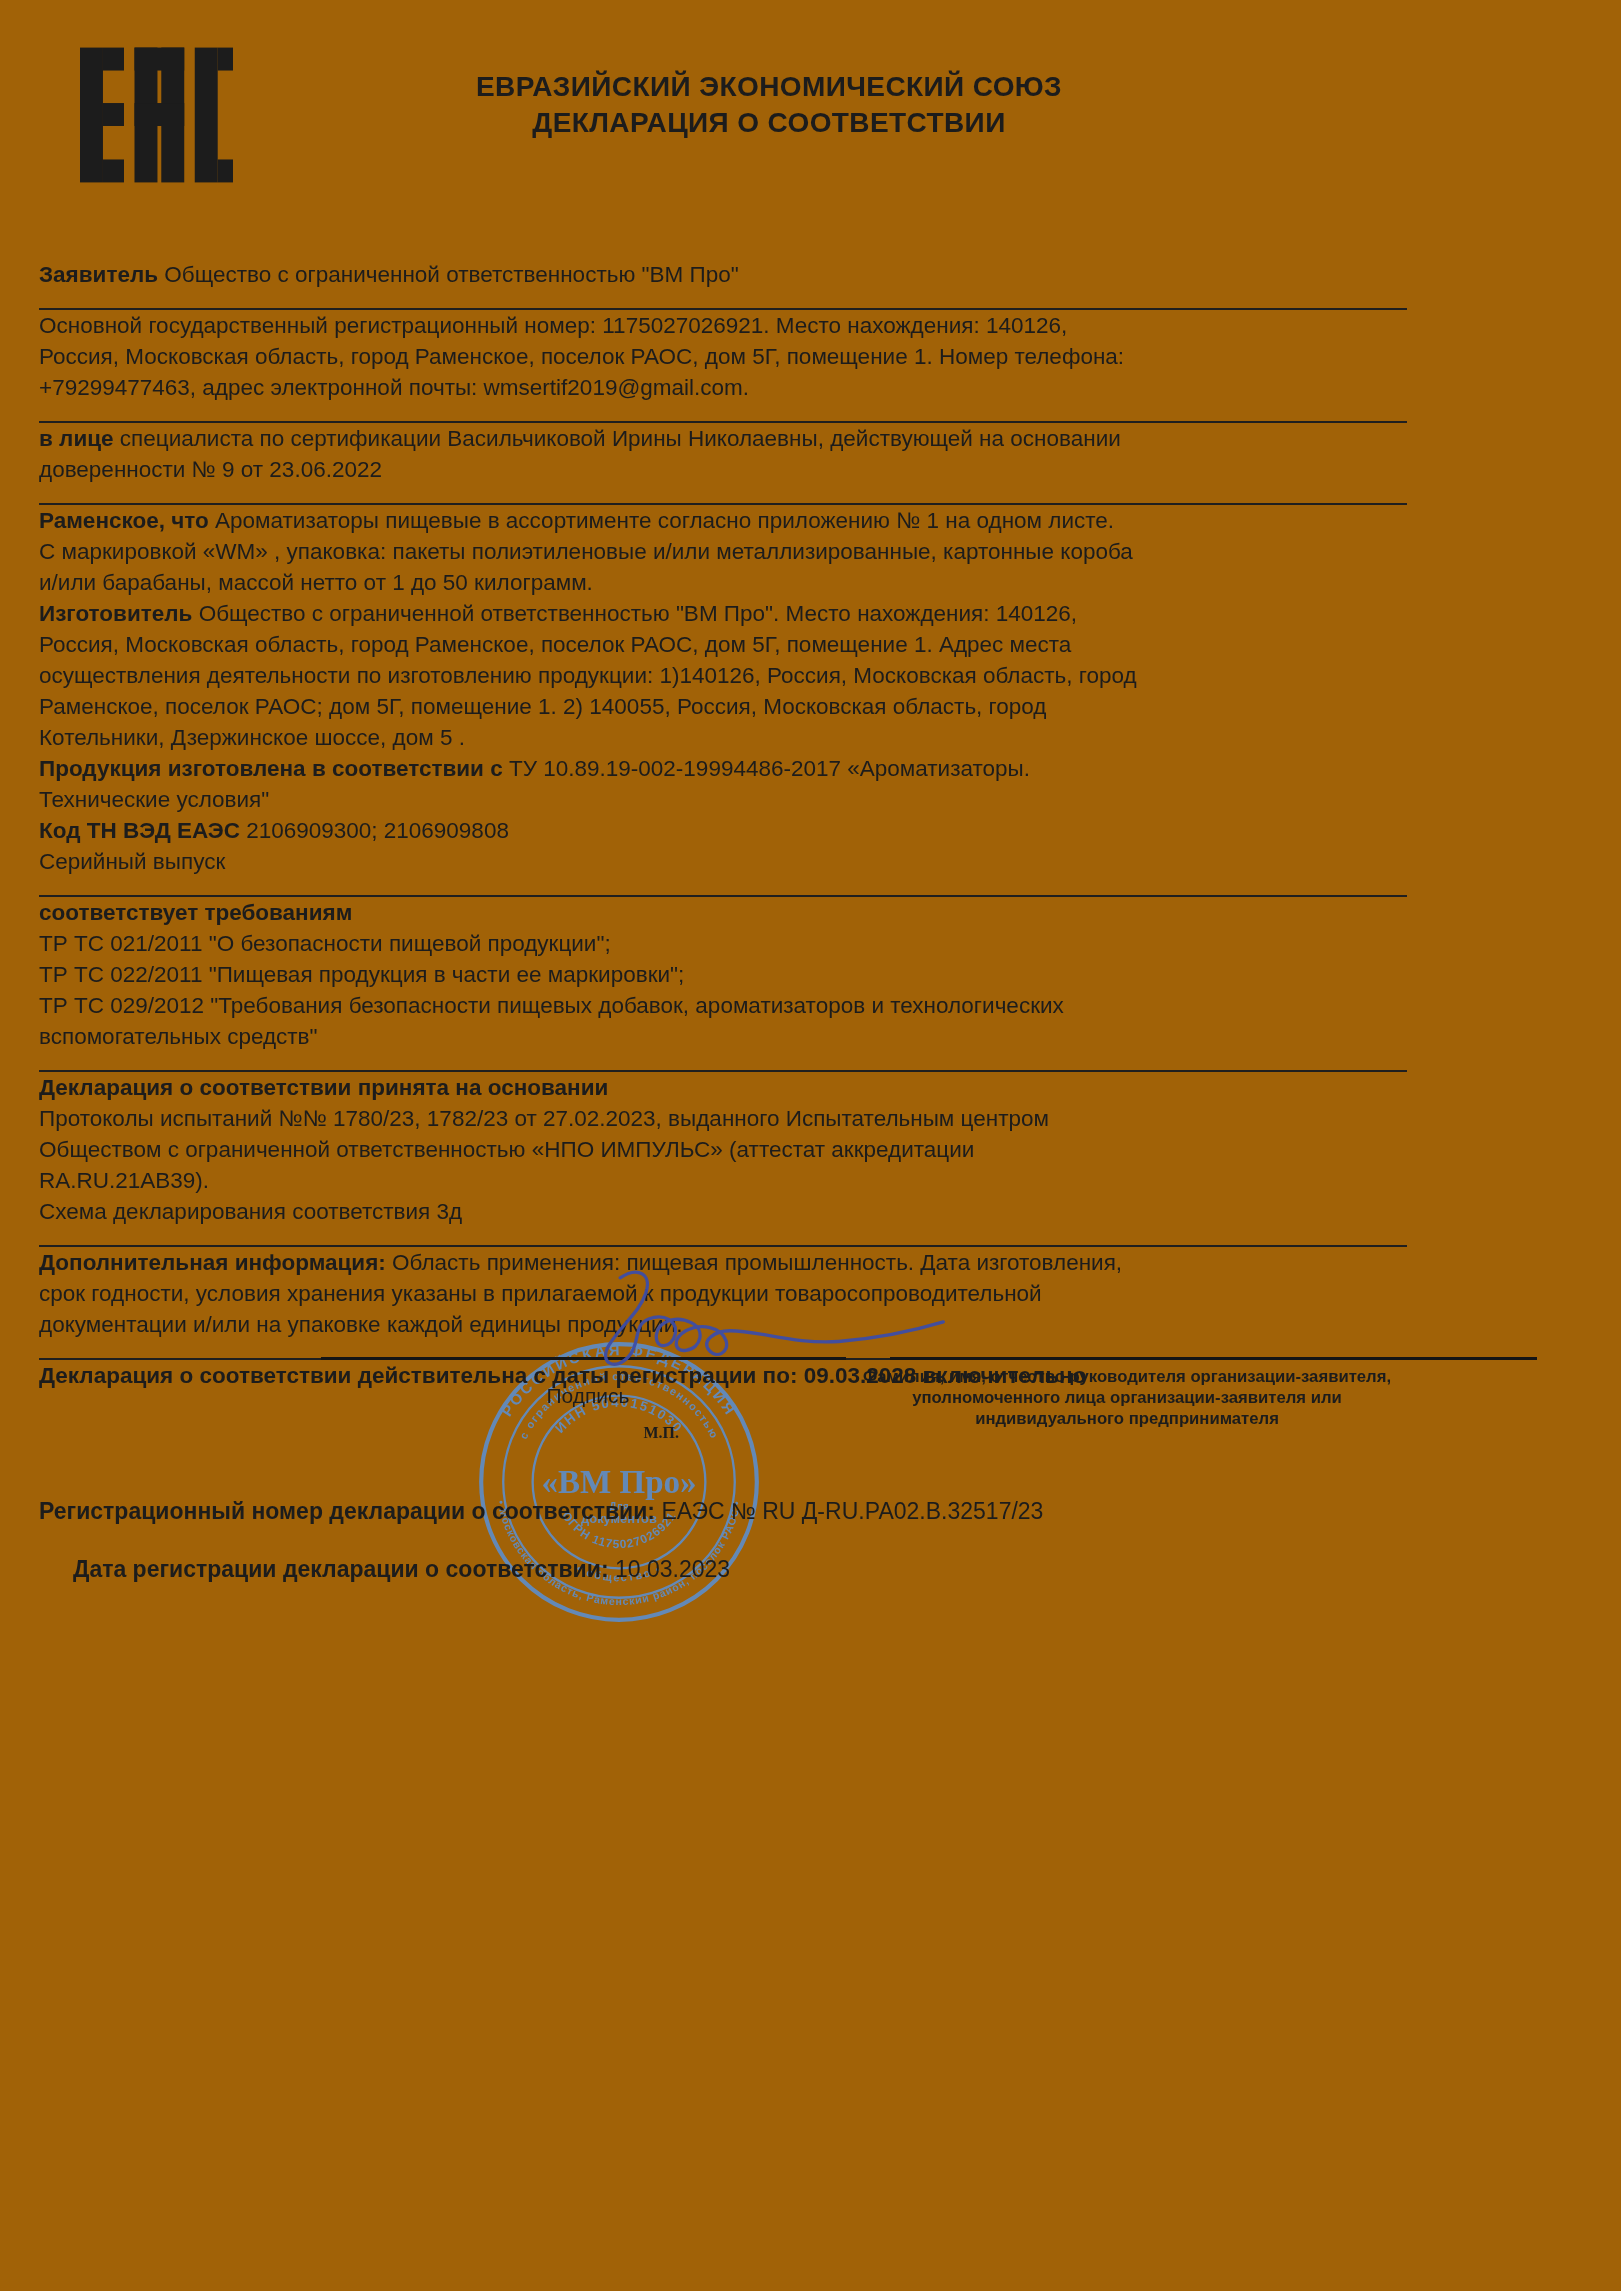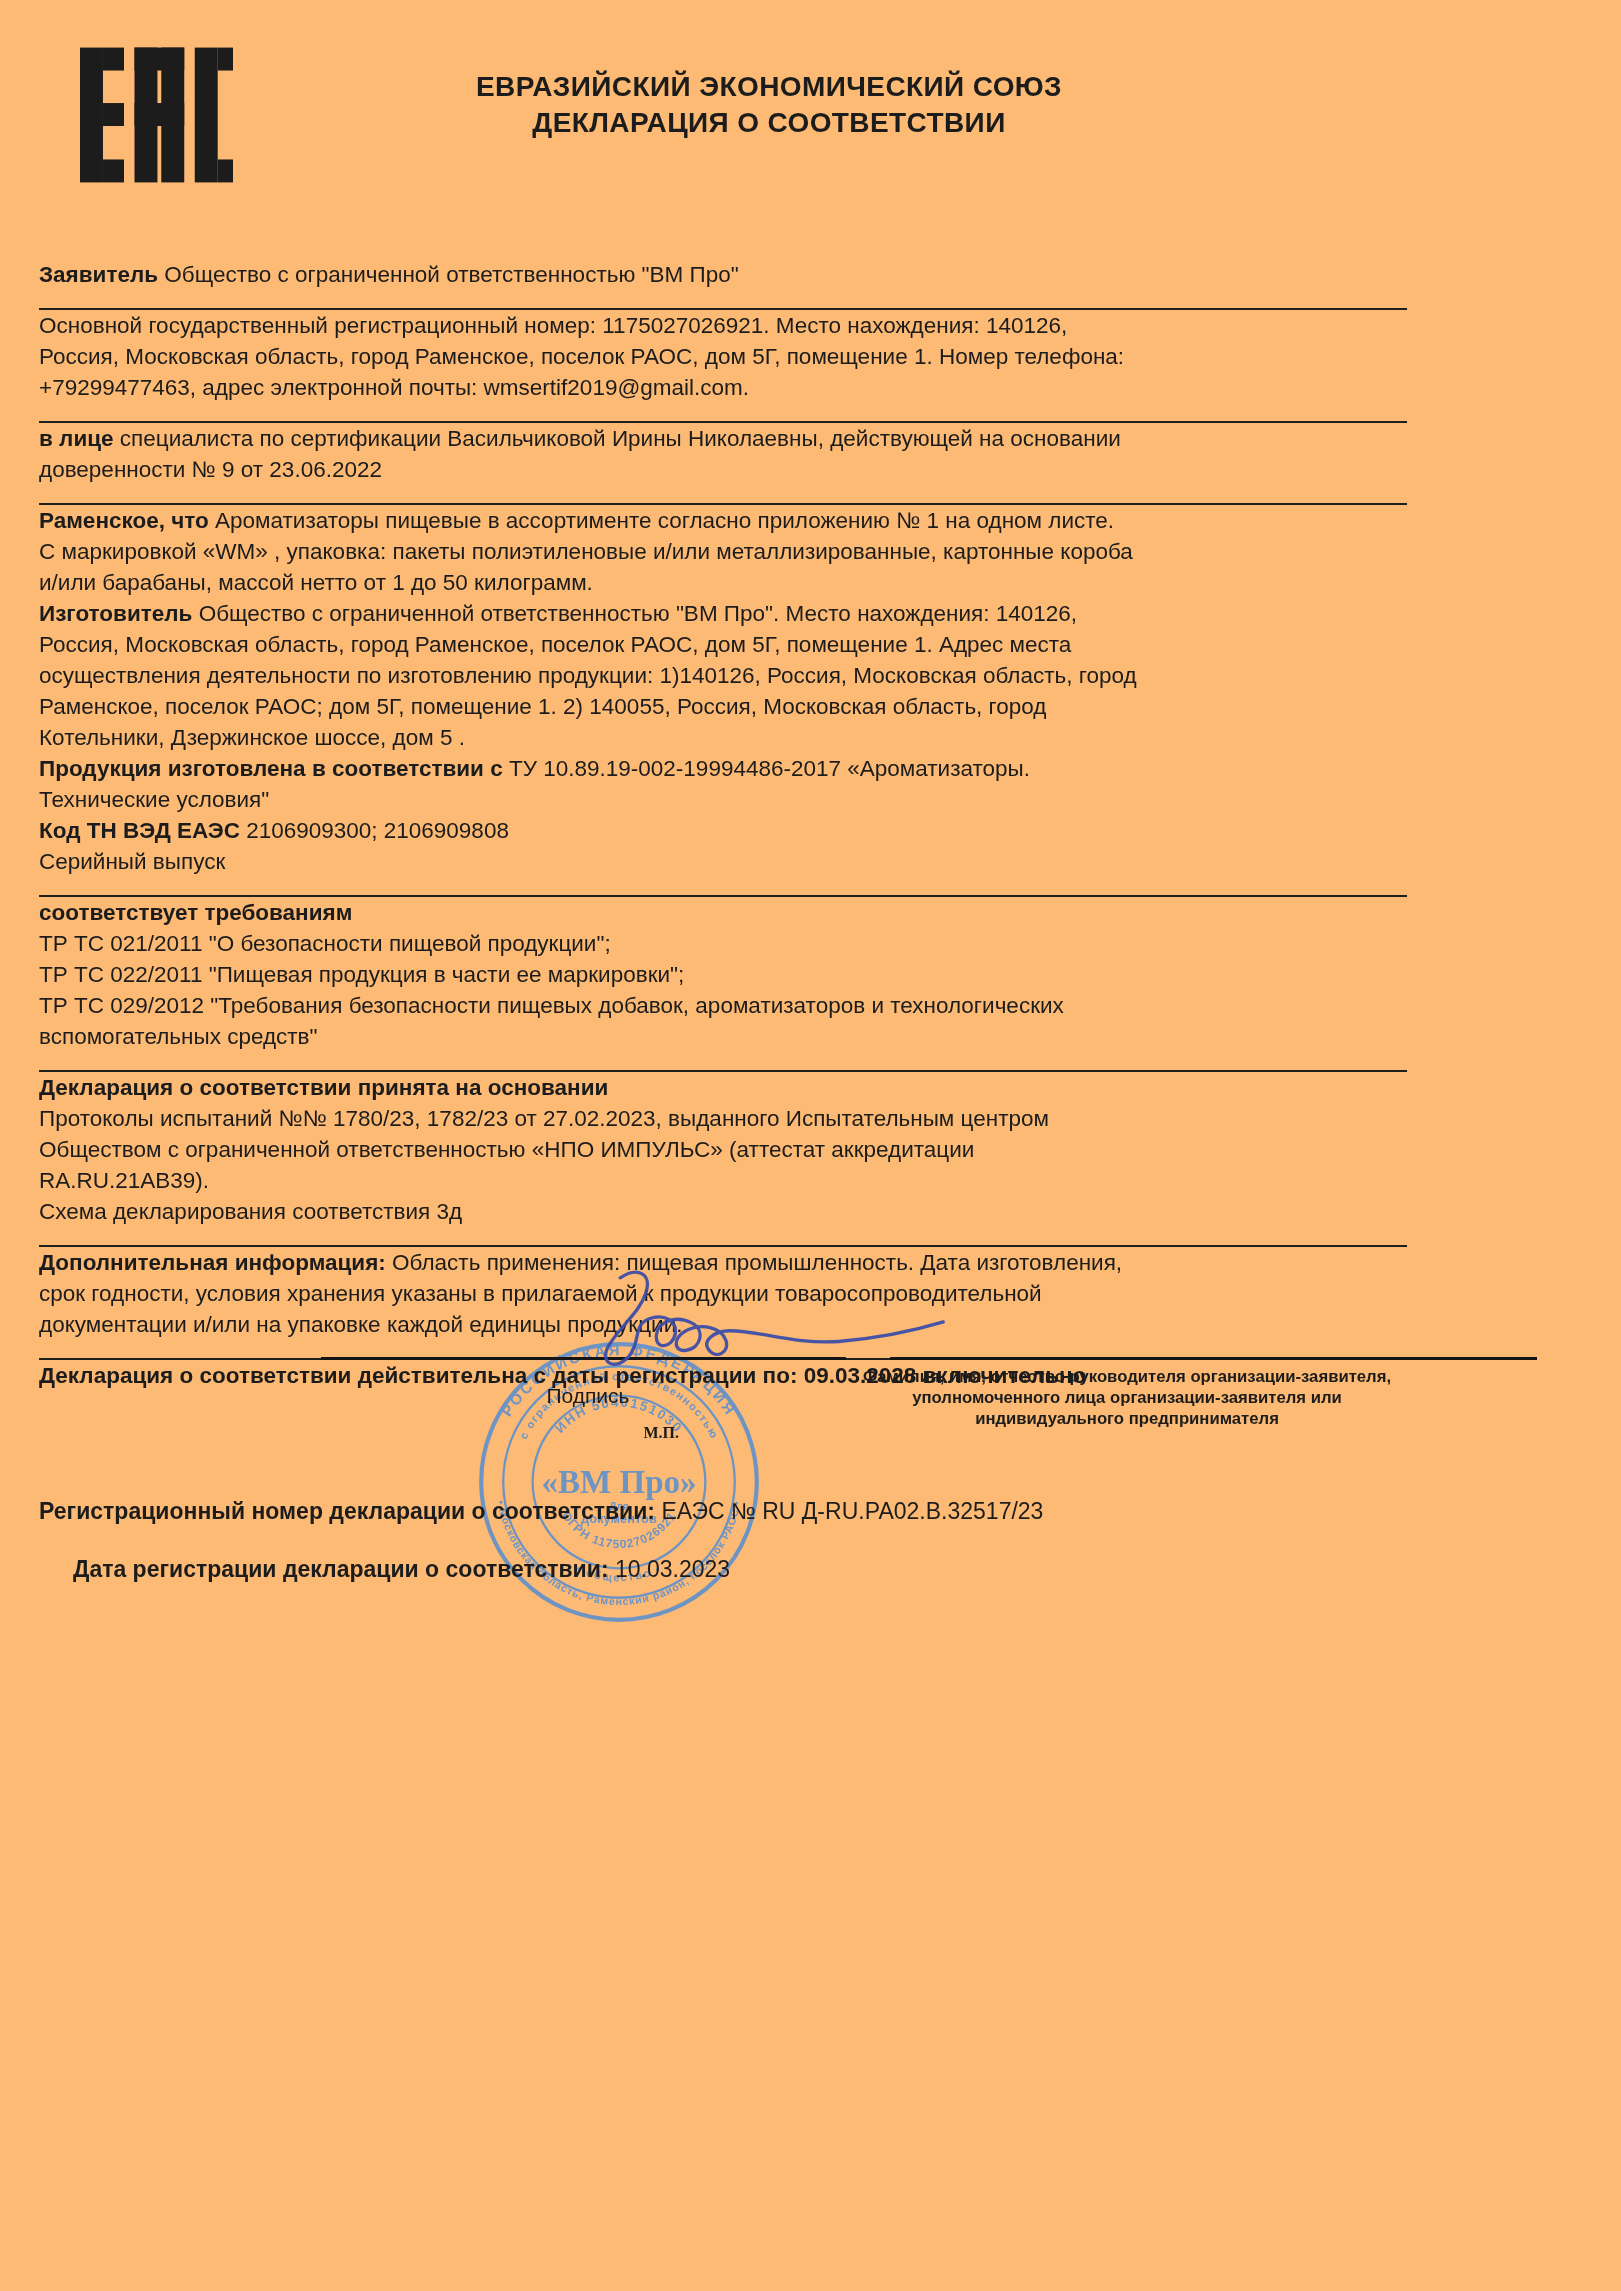--- a/index.html
+++ b/index.html
@@ -1,18 +1,18 @@
 <!DOCTYPE html>
 <html><head>
 <meta charset="utf-8">
 <style>
   html,body { margin:0; padding:0; background:#e8e8e8; }
   .page {
     position:relative; width:1621px; height:2292px;
-    background:#fdba74; font-family:"Liberation Sans", sans-serif;
+    background:#a16207; font-family:"Liberation Sans", sans-serif;
     color:#1c1c1c; overflow:hidden; margin:0 auto;
   }
   
   .eac-logo { position:absolute; left:80px; top:46px; width:153px; height:138px; }
   .doc-title {
     position:absolute; left:382px; top:69px; width:774px;
     text-align:center; font-weight:bold; font-size:28px; line-height:36px;
     letter-spacing:0.4px; z-index:2;
   }
   

